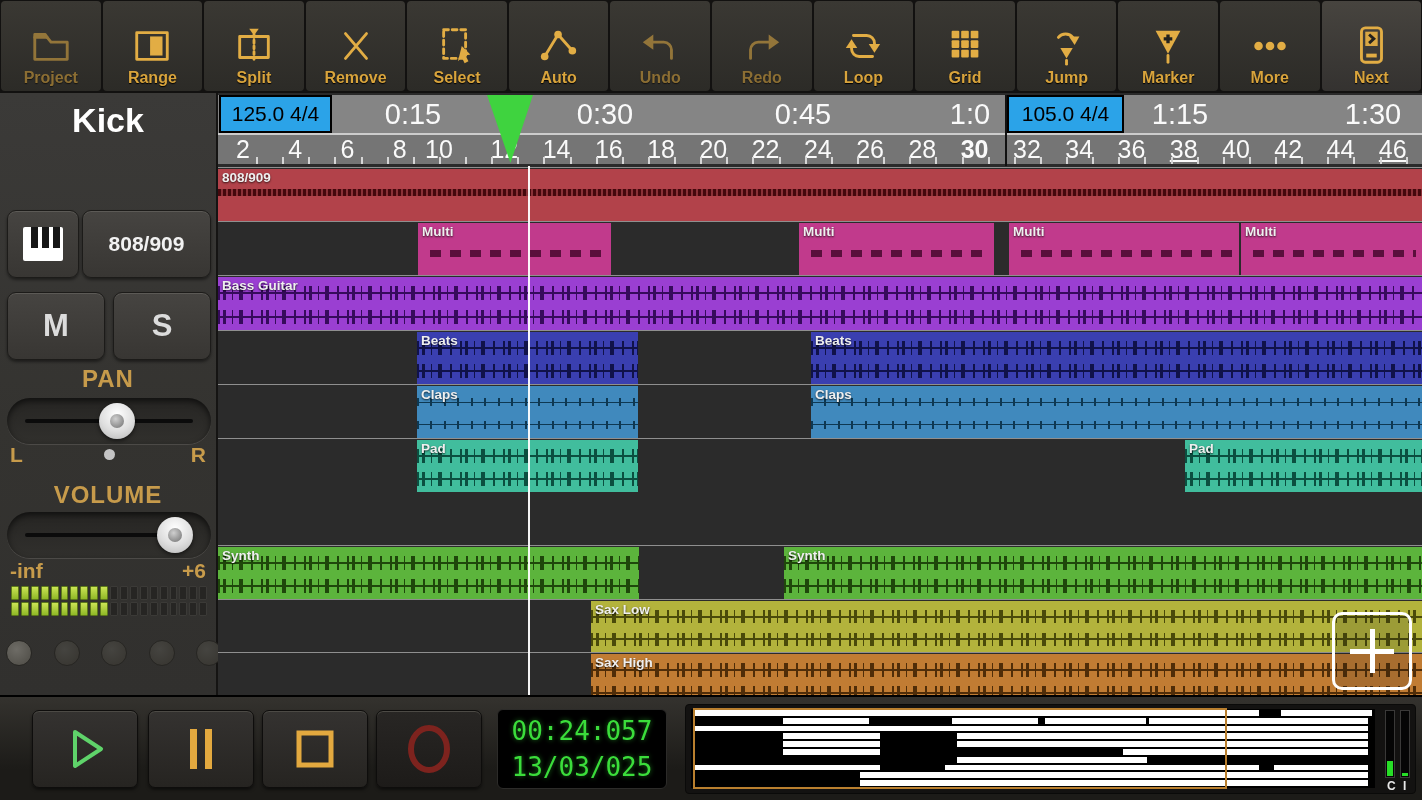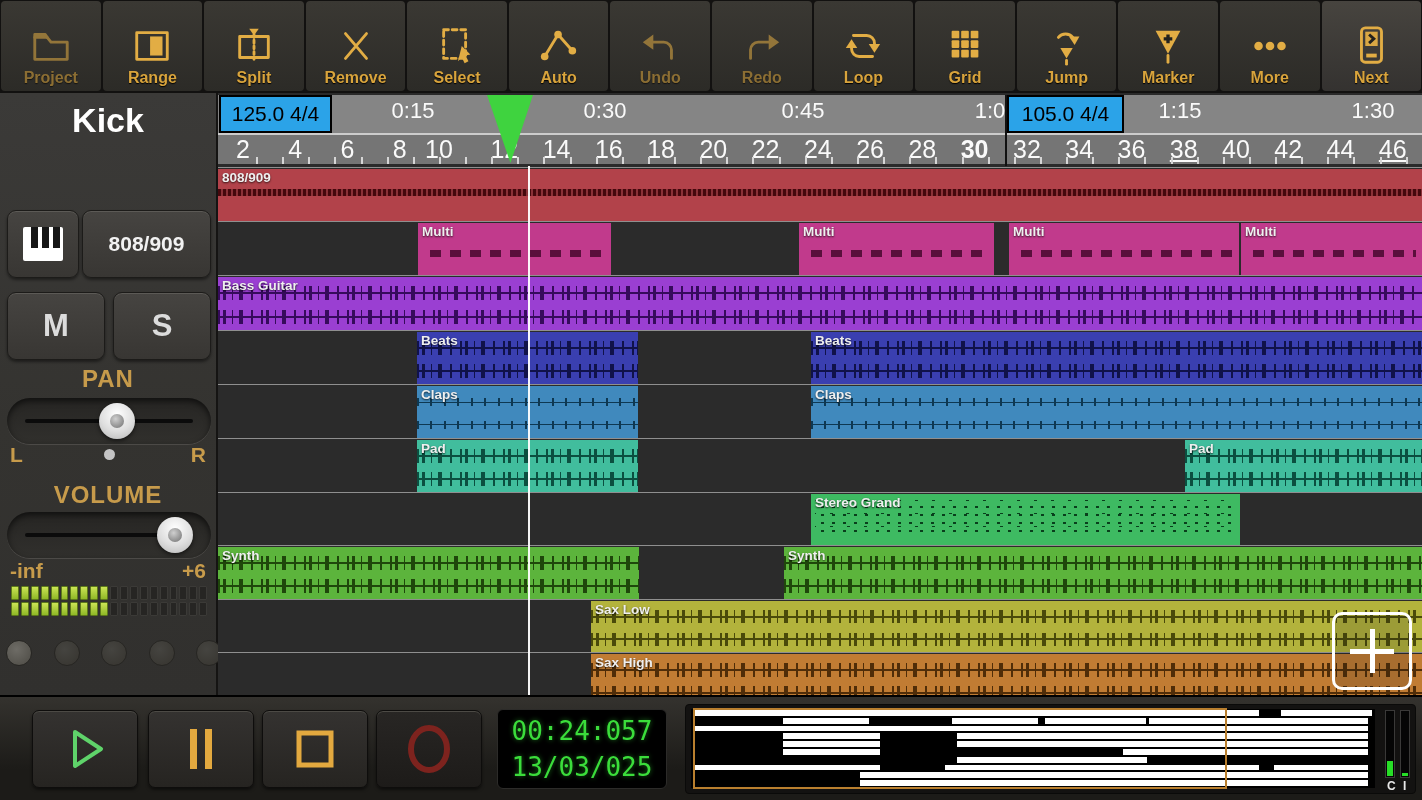--- a/index.html
+++ b/index.html
@@ -56,21 +56,21 @@
               background:radial-gradient(circle at 40% 35%,#454440,#36342f);
               border:1px solid #262522; cursor:pointer; }
   .page-dot.active { background:radial-gradient(circle at 40% 35%,#6e6c66,#4c4a44); }
 
   
   #ruler { position:absolute; left:218px; top:95px; width:1204px; height:71px; }
   #ruler-time { position:relative; height:40px; background:#858585;
                 border-bottom:2px solid #cccccc; overflow:hidden; }
   #ruler-bars { position:relative; height:29px; background:#757575; overflow:hidden; }
   .time-label { position:absolute; top:3px; transform:translateX(-50%);
-                color:#fafafa; font-size:22px; }
+                color:#fafafa; font-size:29px; }
   .bar-num { position:absolute; top:0; transform:translateX(-50%);
              color:#fafafa; font-size:25px; }
   .bar-tick { position:absolute; bottom:0; width:2px; height:7px; background:#d6d6d6; }
   .tempo-box { position:absolute; top:0; height:38px; background:#2ba3e8;
                border:2px solid #000; color:#000; font-size:21px;
                display:flex; align-items:center; justify-content:center; cursor:pointer; }
   #tempoSplitLine { position:absolute; left:787px; top:0; width:2px; height:71px; background:#111; }
 
   
   #tracks { position:absolute; left:218px; top:166px; width:1204px; height:529px;
@@ -364,21 +364,21 @@
       <div class="page-dot" style="left: 101px;"></div>
       <div class="page-dot" style="left: 148.5px;"></div>
       <div class="page-dot" style="left: 196px;"></div>
     </div>
 
   <div id="ruler">
     <div id="ruler-time">
         <div class="time-label" style="left: 195px;">0:15</div>
         <div class="time-label" style="left: 387px;">0:30</div>
         <div class="time-label" style="left: 585px;">0:45</div>
-        <div class="time-label" style="left: 772px;">1:0</div>
+        <div class="time-label" style="left: 752px;">1:0</div>
         <div class="time-label" style="left: 962px;">1:15</div>
         <div class="time-label" style="left: 1155px;">1:30</div>
         <div class="tempo-box" style="left: 1px; width: 113px;">125.0 4/4</div>
         <div class="tempo-box" style="left: 789px; width: 117px;">105.0 4/4</div>
       </div>
     <div id="ruler-bars">
         <div class="bar-num" style="left: 25px;">2</div>
         <div class="bar-num" style="left: 77.26px;">4</div>
         <div class="bar-num" style="left: 129.52px;">6</div>
         <div class="bar-num" style="left: 181.78px;">8</div>
@@ -511,26 +511,20 @@
           <div class="wf-strip s1"></div>
           <div class="wf-strip s2"></div>
           <div class="clip-label">Pad</div>
         </div>
         <div class="clip wave" style="left: 967px; width: 237px; background: rgb(65, 189, 157); --wf: #0b4f40;">
           <div class="wf-strip s1"></div>
           <div class="wf-strip s2"></div>
           <div class="clip-label">Pad</div>
         </div>
       </div>
-      <div class="trackrow" style="top: 326px; height: 53px;">
-        <div class="clip dots" style="left: 593px; width: 429px; background: rgb(62, 186, 98); --wf: #093f1c;">
-          <div class="pat-dots"></div>
-          <div class="clip-label">Stereo Grand</div>
-        </div>
-      </div>
       <div class="trackrow" style="top: 379px; height: 54px;">
         <div class="clip wave" style="left: 0px; width: 421px; background: rgb(92, 180, 60); --wf: #1f470b;">
           <div class="wf-strip s1"></div>
           <div class="wf-strip s2"></div>
           <div class="clip-label">Synth</div>
         </div>
         <div class="clip wave" style="left: 566px; width: 638px; background: rgb(92, 180, 60); --wf: #1f470b;">
           <div class="wf-strip s1"></div>
           <div class="wf-strip s2"></div>
           <div class="clip-label">Synth</div>

